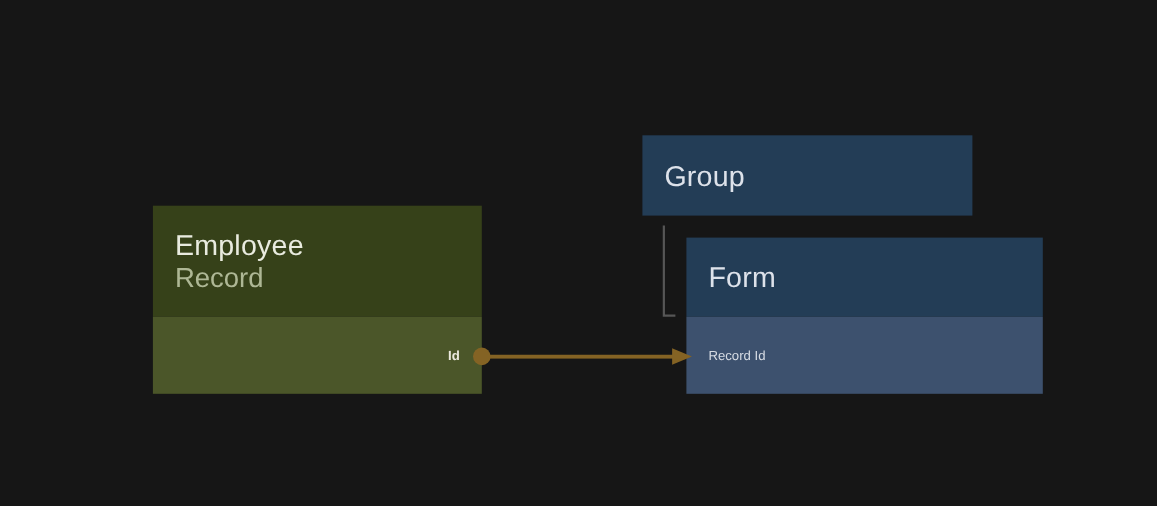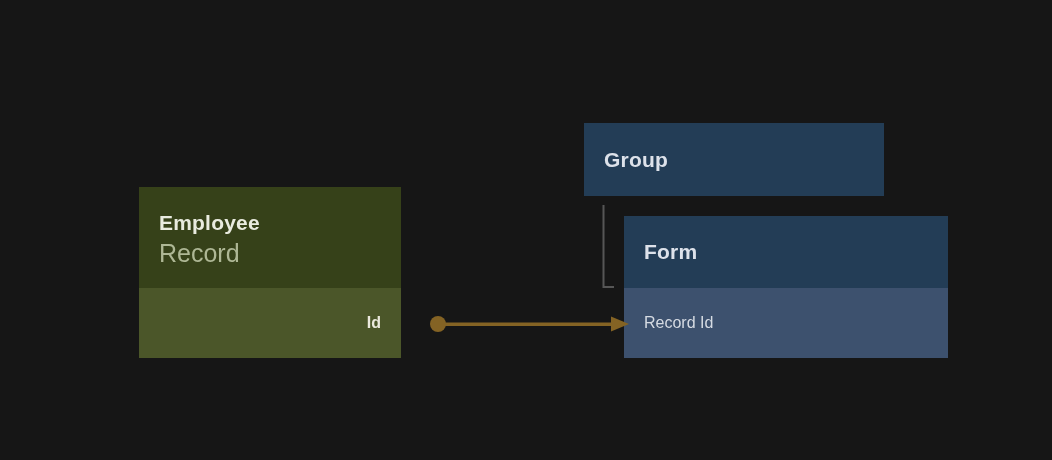--- a/index.html
+++ b/index.html
@@ -18,42 +18,42 @@
 
   .node { position: absolute; }
 
   .node-header {
     display: flex;
     flex-direction: column;
     justify-content: center;
     padding: 0 20px;
   }
   .node-title {
-    font-size: 21px;
-    font-weight: 700;
+    font-size: 26px;
+    font-weight: 400;
     line-height: 30px;
     letter-spacing: 0.2px;
   }
   .node-subtitle {
     font-size: 25px;
     font-weight: 400;
     line-height: 30px;
   }
   .node-field {
     display: flex;
     align-items: center;
     height: 70px;
     padding: 0 20px;
-    font-size: 16px;
+    font-size: 12px;
     font-weight: 400;
   }
   .node-field.align-right { justify-content: flex-end; }
 
   
-  .node-employee { left: 139px; top: 187px; width: 262px; }
+  .node-employee { left: 139px; top: 187px; width: 299px; }
   .node-employee .node-header {
     height: 101px;
     background: var(--olive-header, #364119);
   }
   .node-employee .node-title { color: var(--olive-title, #e9ebdf); }
   .node-employee .node-subtitle { color: var(--olive-subtitle, #aeb795); }
   .node-employee .node-field {
     background: var(--olive-body, #4b5629);
     color: var(--olive-field-text, #ebe9dd);
     font-weight: 600;

